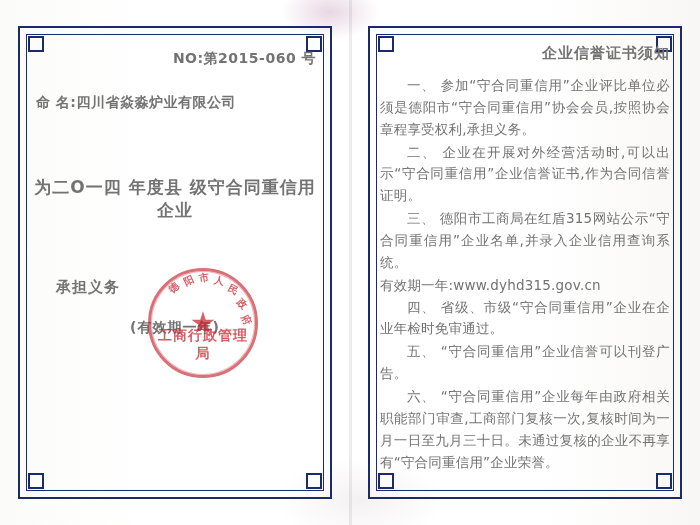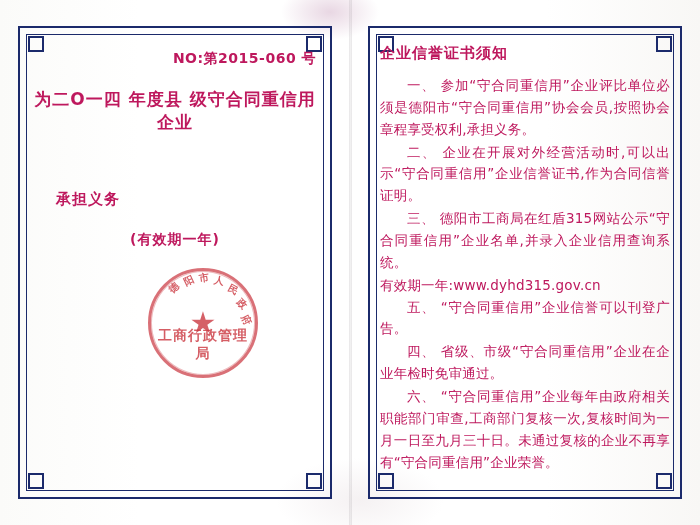--- a/index.html
+++ b/index.html
@@ -85,41 +85,41 @@
   .corner-sq.tr { right: 8px; top: 8px; }
   .corner-sq.bl { left: 8px; bottom: 8px; }
   .corner-sq.br { right: 8px; bottom: 8px; }
 
   .content {
     position: absolute;
     left: 30px;
     top: 40px;
     right: 30px;
     bottom: 40px;
-    color: #be185d;
+    color: #737373;
   }
 
   
   .cert-no {
     text-align: right;
     font-size: 14px;
     font-weight: bold;
     letter-spacing: 0.5px;
     margin-top: 10px;
     margin-right: 4px;
   }
   .cert-name {
     margin-top: 26px;
     margin-left: 6px;
     font-size: 14px;
     font-weight: bold;
     letter-spacing: 0.5px;
   }
   .cert-title {
-    margin-top: 20px;
+    margin-top: 64px;
     text-align: center;
     font-size: 17px;
     font-weight: bold;
     letter-spacing: 1px;
   }
   .cert-issue {
     margin-top: 56px;
     margin-left: 26px;
     font-size: 15px;
     font-weight: bold;
@@ -183,21 +183,21 @@
     width: 104px;
     text-align: center;
     font-size: 14px;
     font-weight: bold;
     color: rgba(196, 30, 40, 0.82);
     letter-spacing: 1px;
   }
 
   
   .notice-title {
-    text-align: left;
+    text-align: right;
     font-size: 15px;
     font-weight: bold;
     letter-spacing: 1px;
     margin-top: 4px;
     margin-bottom: 12px;
   }
   .notice-item {
     font-size: 13.5px;
     line-height: 1.62;
     text-align: justify;
@@ -227,20 +227,21 @@
       <div class="corner bl"></div>
       <div class="corner br"></div>
       <div class="corner-sq tl"></div>
       <div class="corner-sq tr"></div>
       <div class="corner-sq bl"></div>
       <div class="corner-sq br"></div>
     </div>
 
     <div class="content">
       <div class="cert-no">NO:第2015-060 号</div>
+      <div class="cert-name">命 名:四川省焱淼炉业有限公司</div>
       <div class="cert-title">为二O一四 年度县 级守合同重信用企业</div>
       <div class="cert-issue">承担义务</div>
       <div class="cert-validity">(有效期一年)</div>
     </div>
 
     <div class="seal">
       <div class="seal-text">
         <span style="left:18px; top:10px; transform: rotate(-42deg);">德</span>
         <span style="left:33px; top:3px; transform: rotate(-25deg);">阳</span>
         <span style="left:48px; top:0px; transform: rotate(-8deg);">市</span>
@@ -268,19 +269,19 @@
       <div class="corner-sq bl"></div>
       <div class="corner-sq br"></div>
     </div>
 
     <div class="content">
       <div class="notice-title">企业信誉证书须知</div>
       <div class="notice-item indent">一、 参加“守合同重信用”企业评比单位必须是德阳市“守合同重信用”协会会员,按照协会章程享受权利,承担义务。</div>
       <div class="notice-item indent">二、 企业在开展对外经营活动时,可以出示“守合同重信用”企业信誉证书,作为合同信誉证明。</div>
       <div class="notice-item indent">三、 德阳市工商局在红盾315网站公示“守合同重信用”企业名单,并录入企业信用查询系统。</div>
       <div class="notice-url">有效期一年:www.dyhd315.gov.cn</div>
+      <div class="notice-item indent">四、 省级、市级“守合同重信用”企业在企业年检时免审通过。</div>
       <div class="notice-item indent">五、 “守合同重信用”企业信誉可以刊登广告。</div>
-      <div class="notice-item indent">四、 省级、市级“守合同重信用”企业在企业年检时免审通过。</div>
       <div class="notice-item indent">六、 “守合同重信用”企业每年由政府相关职能部门审查,工商部门复核一次,复核时间为一月一日至九月三十日。未通过复核的企业不再享有“守合同重信用”企业荣誉。</div>
     </div>
   </div>
 
 </div>
 
 </body></html>

